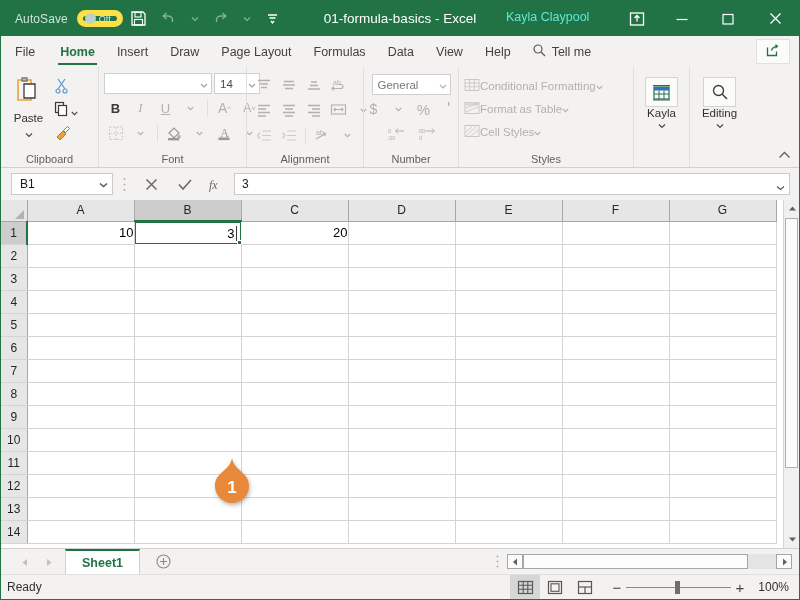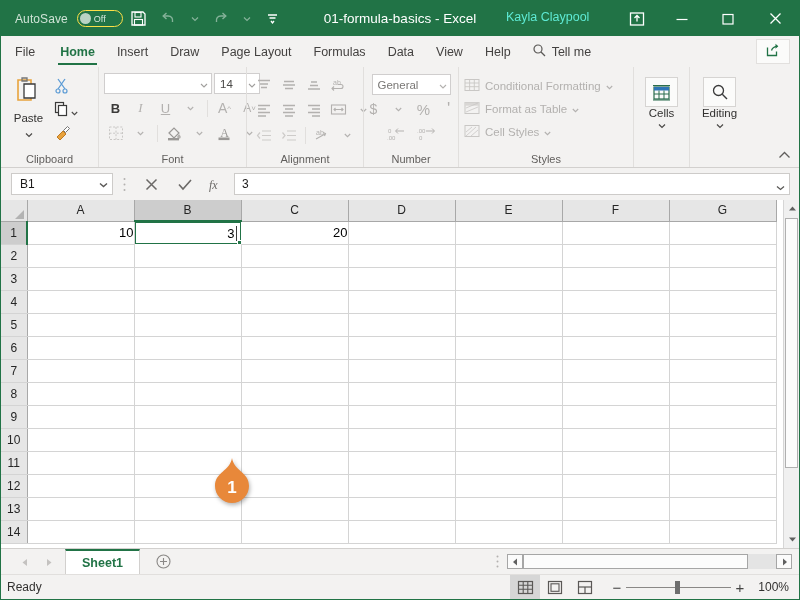--- a/index.html
+++ b/index.html
@@ -21,21 +21,21 @@
   .titlebar {
     height: 35px; background: #217346;
     display: flex; align-items: center;
     color: #ffffff; flex: none;
     position: relative;
   }
   .qat { display: flex; align-items: center; gap: 2px; padding-left: 14px; }
   .autosave-label { font-size: 12px; color: #cfe3d6; margin-right: 7px; letter-spacing: .1px; }
   .toggle {
     width: 46px; height: 17px; border-radius: 9px;
-    border: 1px solid #fde047; display: flex; align-items: center;
+    border: 6px solid #fde047; display: flex; align-items: center;
     padding: 0 2px; gap: 3px; text-align: center;
   }
   .toggle .knob { width: 11px; height: 11px; border-radius: 50%; background: #b9d3c4; }
   .toggle .off-txt { font-size: 9px; color: #d6e6dc; }
   .qbtn {
     width: 28px; height: 26px; display: flex; align-items: center; justify-content: center;
   }
   .qbtn svg { display: block; }
   .qbtn.dim svg { opacity: .45; }
   .qbtn.small { width: 20px; }
@@ -118,21 +118,21 @@
   
   .aligngrid { display: flex; flex-direction: column; gap: 3px; padding-top: 1px; justify-content: flex-end; }
 
   
   .numbox {
     width: 79px; height: 21px; background: #fff; border: 1px solid #d0cece;
     display: flex; align-items: center; padding: 0 3px 0 5px; font-size: 11.5px; color: #797775;
   }
 
   
-  .style-row { display: flex; align-items: center; gap: 5px; height: 22px; font-size: 11.5px; color: #b3b1af; }
+  .style-row { display: flex; align-items: center; height: 22px; font-size: 11.5px; color: #b3b1af; }
 
   
   .bigbtn {
     width: 48px; display: flex; flex-direction: column; align-items: center;
     padding-top: 4px; font-size: 11.5px; color: #323130;
   }
   .bigbtn .box {
     width: 33px; height: 30px; border: 1px solid #d6d4d2; background: #fbfbfa;
     display: flex; align-items: center; justify-content: center;
   }
@@ -698,21 +698,21 @@
       <div class="rgroup-body" style="justify-content:center">
         <div class="bigbtn">
           <span class="box">
             <svg width="19" height="19" viewBox="0 0 19 19">
                 <rect x="2" y="4" width="15" height="12" fill="none" stroke="#2a6c4c" stroke-width="1.2"></rect>
                 <rect x="2" y="4" width="15" height="3.5" fill="#2e75b6"></rect>
                 <path d="M2 11h15M7 7.5v8.5M12 7.5v8.5" stroke="#2a6c4c" stroke-width="1"></path>
                 <path d="M1 2.5h17M1 17h17" stroke="#2a6c4c" stroke-width="1"></path>
               </svg>
           </span>
-          <span>Cells</span>
+          <span>Kayla</span>
           <span>
             <svg width="8" height="6" viewBox="0 0 8 6">
                 <path d="M1 1.5l3 3 3-3" fill="none" stroke="#4a4947" stroke-width="1.2"></path>
               </svg>
           </span>
         </div>
       </div>
       <div class="rgroup-label"></div>
     </div>
 

